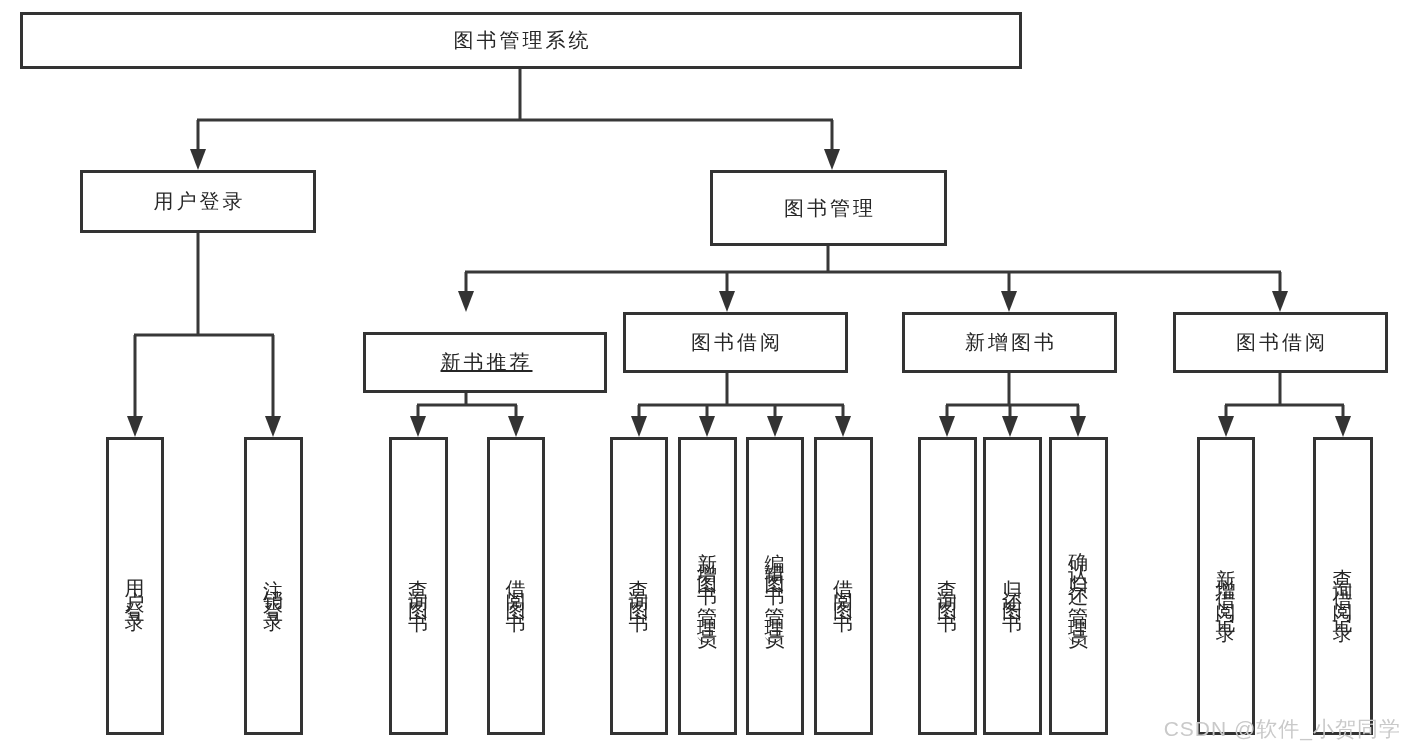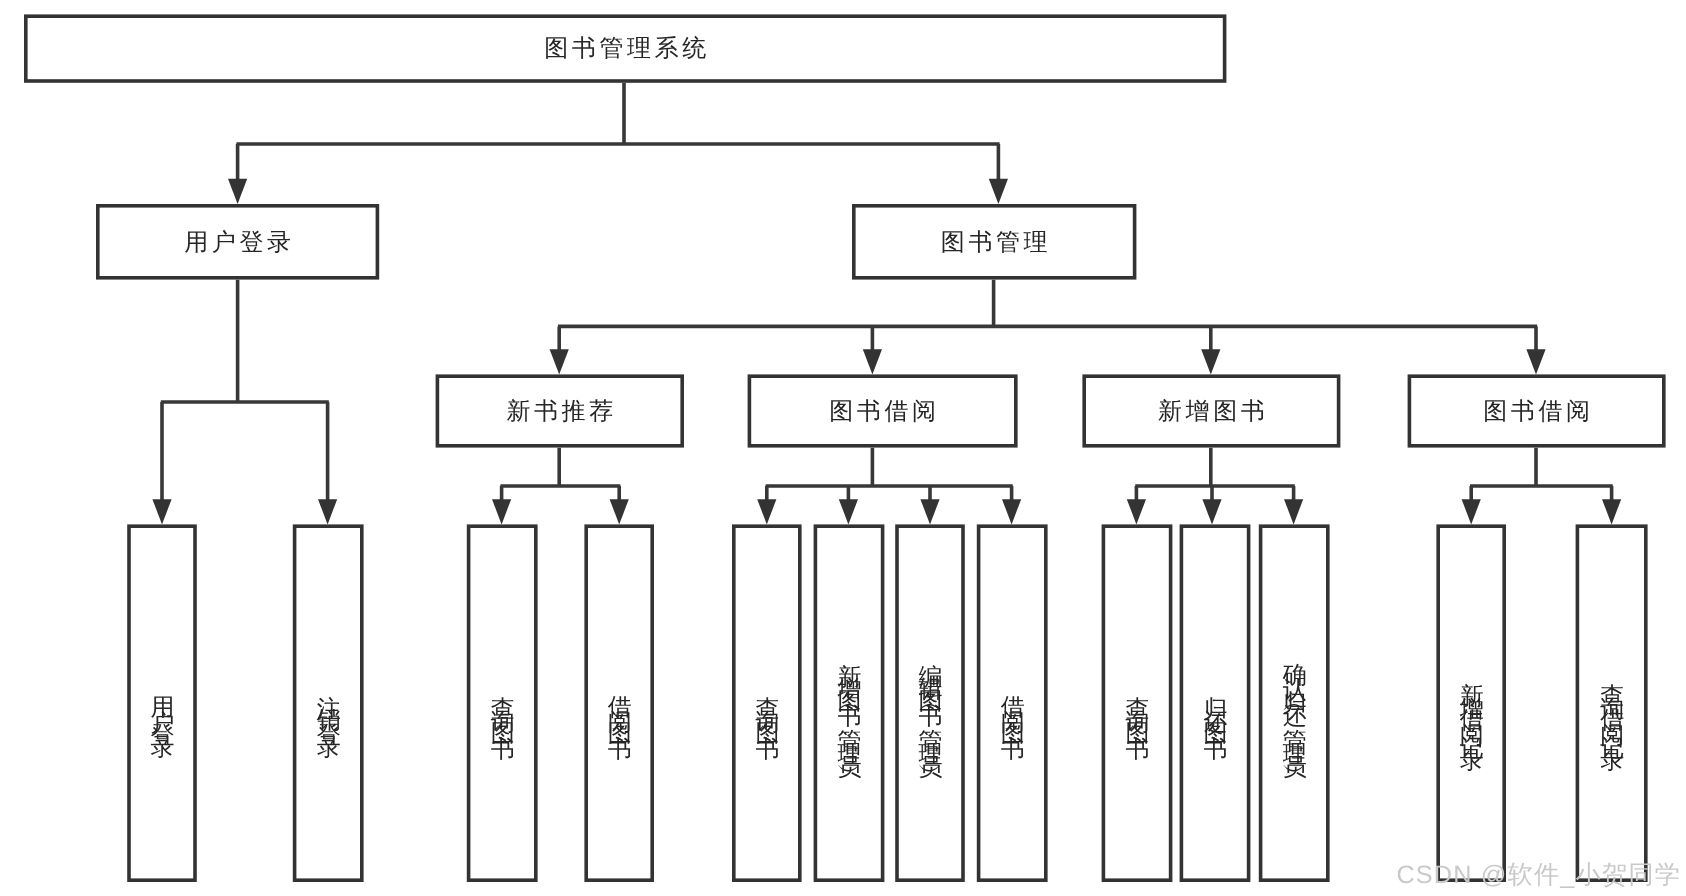--- a/index.html
+++ b/index.html
@@ -104,23 +104,23 @@
     <path class="arrow" d="M1070 416 L1086 416 L1078 437 Z"></path>
 
     <path class="ln" d="M1280 373 V405 M1225 405 H1344 M1226 405 V419 M1343 405 V419"></path>
     <path class="arrow" d="M1218 416 L1234 416 L1226 437 Z"></path>
     <path class="arrow" d="M1335 416 L1351 416 L1343 437 Z"></path>
   </svg>
 
   <div class="box h" style="left:20px; top:12px; width:1002px; height:57px;">图书管理系统</div>
 
   <div class="box h" style="left:80px; top:170px; width:236px; height:63px;">用户登录</div>
-  <div class="box h" style="left:710px; top:170px; width:237px; height:63px;">图书管理</div>
+  <div class="box h" style="left:710px; top:170px; width:237px; height:76px;">图书管理</div>
 
-  <div class="box h" style="left:363px; top:312px; width:207px; height:61px;">新书推荐</div>
+  <div class="box h" style="left:363px; top:332px; width:244px; height:61px;text-decoration:underline;">新书推荐</div>
   <div class="box h" style="left:623px; top:312px; width:225px; height:61px;">图书借阅</div>
   <div class="box h" style="left:902px; top:312px; width:215px; height:61px;">新增图书</div>
   <div class="box h" style="left:1173px; top:312px; width:215px; height:61px;">图书借阅</div>
 
   <div class="box v" style="left:106px; top:437px; width:58px; height:298px;">
     <span>用户登录</span>
   </div>
   <div class="box v" style="left:244px; top:437px; width:59px; height:298px;">
     <span>注销登录</span>
   </div>

